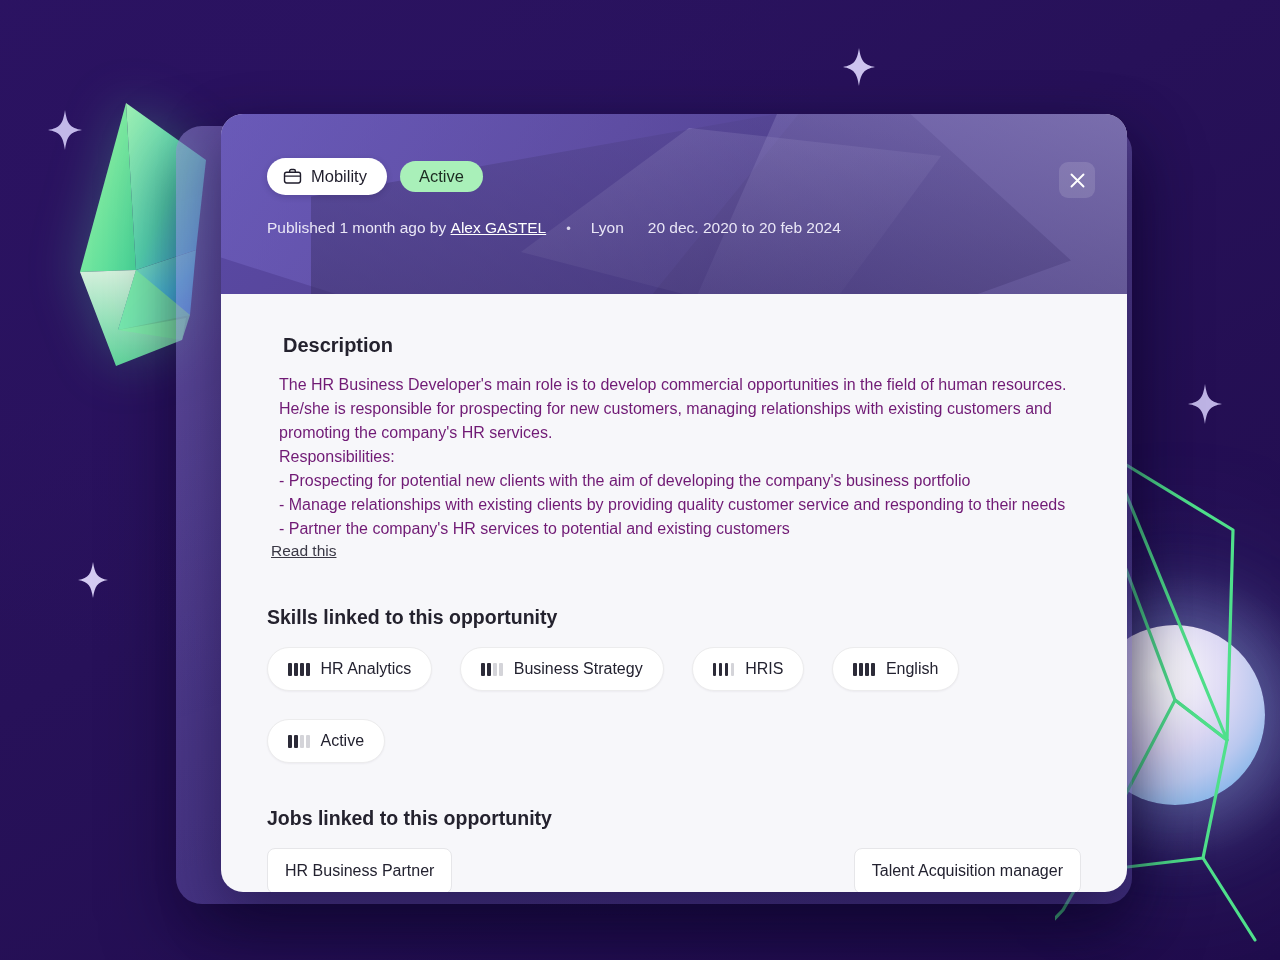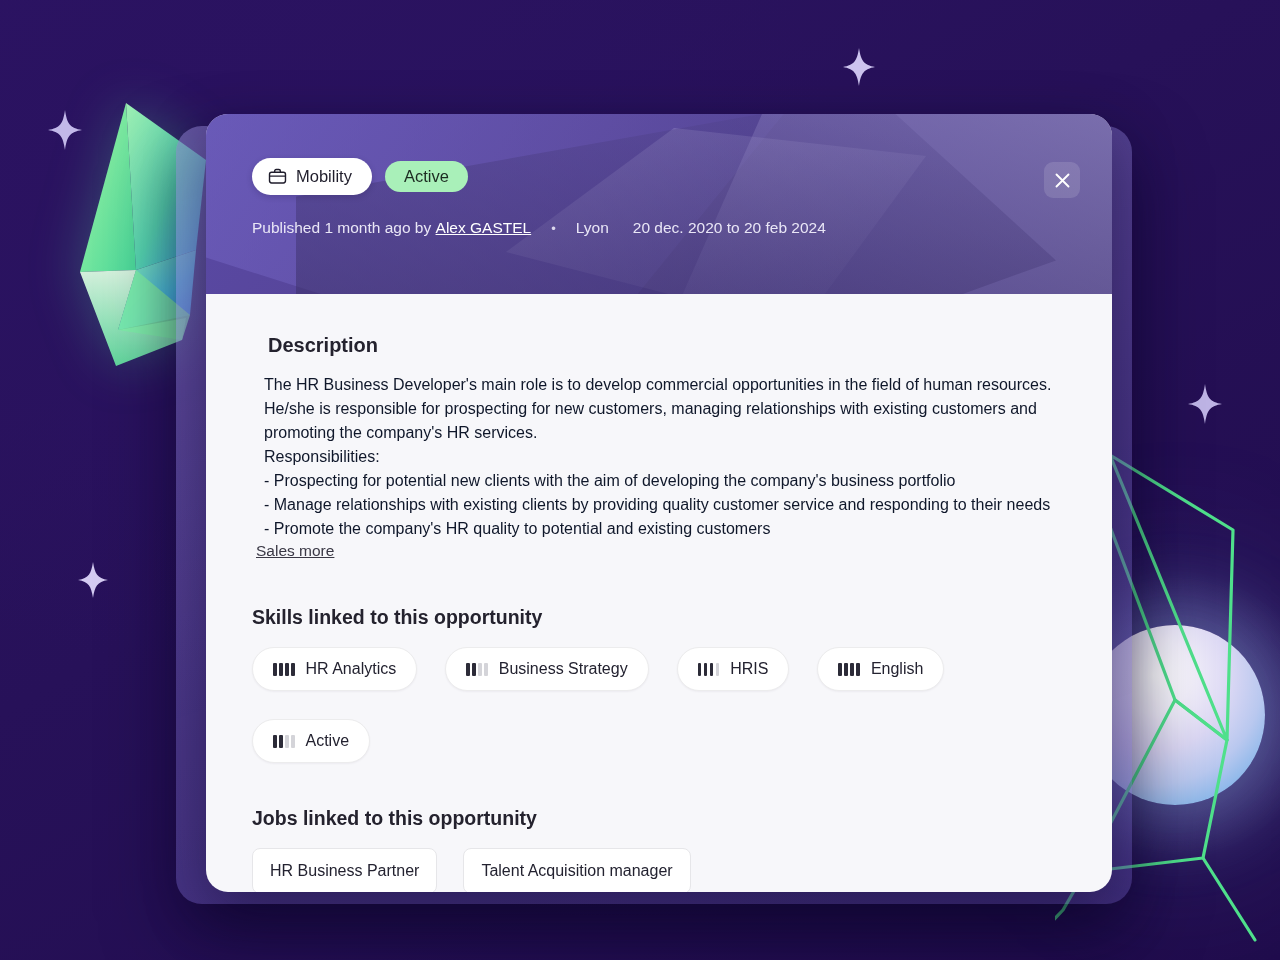--- a/index.html
+++ b/index.html
@@ -68,21 +68,21 @@
     left: 176px; top: 126px;
     width: 956px; height: 778px;
     border-radius: 26px;
     background: linear-gradient(160deg, rgba(140,125,205,0.55) 0%, rgba(108,92,180,0.50) 55%, rgba(96,80,170,0.48) 100%);
     filter: blur(0.2px);
     box-shadow: 0 28px 70px rgba(10,4,36,0.55);
   }
 
   #card {
     position: absolute;
-    left: 206px; top: 114px;
+    left: 221px; top: 114px;
     width: 906px; height: 778px;
     border-radius: 22px;
     overflow: hidden;
     background: #f7f7fa;
     box-shadow: 0 22px 60px rgba(12,5,40,0.45);
   }
 
   
   #card-header {
     position: relative;
@@ -180,21 +180,21 @@
   .section-title {
     color: #24222e;
     font-weight: bold;
     font-size: 19.5px;
   }
   #description-title { font-size: 20px; margin-left: 16px; }
 
   #description-text {
     margin-top: 16px;
     margin-left: 12px;
-    color: #0f172a;
+    color: #701a75;
     font-size: 16px;
     line-height: 24px;
     max-width: 810px;
   }
   #description-text p { margin: 0; }
 
   #read-more {
     display: inline-block;
     margin-top: 1px;
     margin-left: 4px;
@@ -225,21 +225,21 @@
     display: block;
     width: 3.5px; height: 13px;
     background: #2c2b38;
     border-radius: 1px;
   }
   .level-bars i.off { background: #d4d4d9; }
 
   #jobs-title { margin-top: 44px; }
   #jobs-list {
     margin-top: 18px;
-    display: flex; flex-wrap: wrap; gap: 26px;
+    display: flex; flex-wrap: wrap; gap: 26px; justify-content: space-between;
   }
   .job-chip {
     background: #ffffff;
     border: 1px solid #e6e6e9;
     border-radius: 8px;
     padding: 13px 17px;
     font-size: 16px;
     color: #232230;
     cursor: pointer;
   }
@@ -356,23 +356,23 @@
     </div>
 
     <div id="card-body">
 
       <div class="section-title" id="description-title">Description</div>
       <div id="description-text">
           <p>The HR Business Developer's main role is to develop commercial opportunities in the field of human resources. He/she is responsible for prospecting for new customers, managing relationships with existing customers and promoting the company's HR services.</p>
           <p>Responsibilities:</p>
           <p>- Prospecting for potential new clients with the aim of developing the company's business portfolio</p>
           <p>- Manage relationships with existing clients by providing quality customer service and responding to their needs</p>
-          <p>- Promote the company's HR quality to potential and existing customers</p>
+          <p>- Partner the company's HR services to potential and existing customers</p>
         </div>
-      <span id="read-more">Sales more</span>
+      <span id="read-more">Read this</span>
 
       <div class="section-title" id="skills-title">Skills linked to this opportunity</div>
       <div id="skills-list">
           <span class="skill-chip">
             <span class="level-bars">
               <i></i>
               <i></i>
               <i></i>
               <i></i>
             </span>

